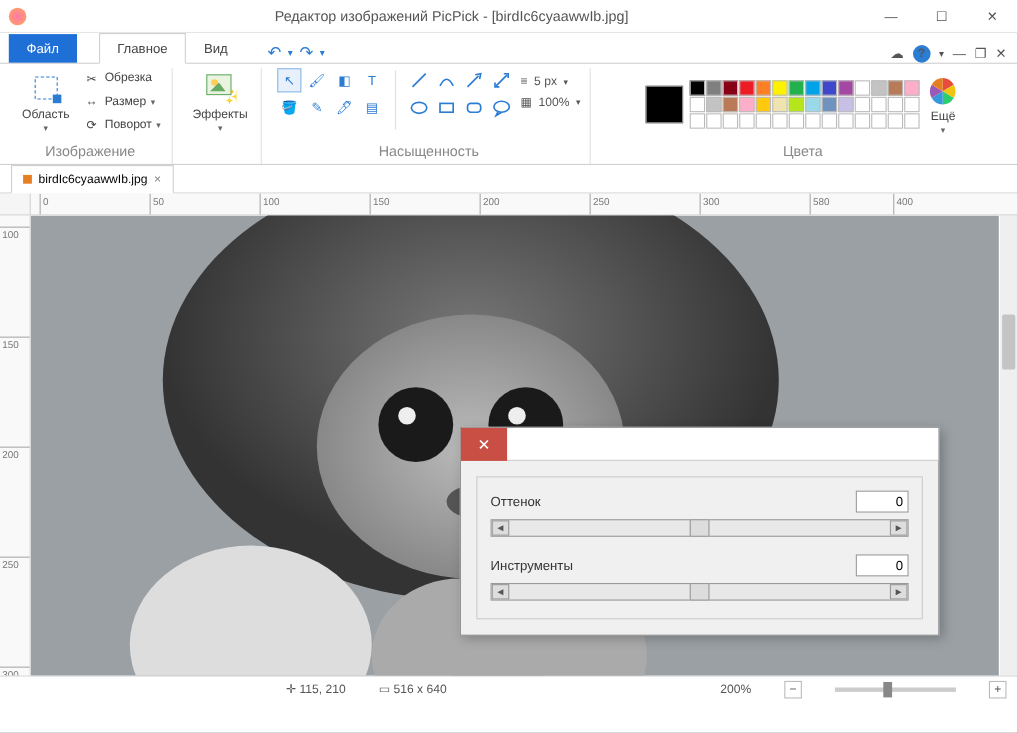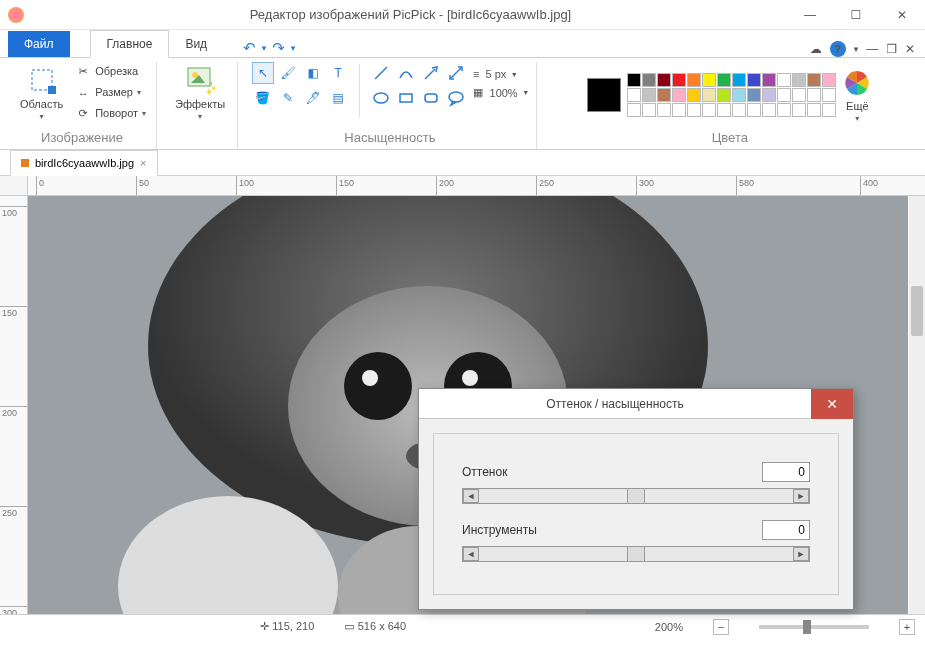--- a/index.html
+++ b/index.html
@@ -71,21 +71,21 @@
 .statusbar .spacer{flex:1;}
 .zoom-slider{width:110px;height:4px;background:#ccc;position:relative;}
 .zoom-slider .knob{position:absolute;width:8px;height:14px;background:#888;top:-5px;left:44px;}
 
 
 .dialog{position:absolute;left:418px;top:388px;width:436px;background:#f0f0f0;border:1px solid #888;box-shadow:3px 3px 10px rgba(0,0,0,.25);}
 .dialog-title{height:30px;background:#fff;display:flex;align-items:center;border-bottom:1px solid #ccc;}
 .dialog-title span{flex:1;text-align:center;color:#444;font-size:12px;}
 .dialog-close{width:42px;height:30px;background:#c94f44;color:#fff;display:flex;align-items:center;justify-content:center;cursor:pointer;font-size:14px;}
 .dialog-body{padding:14px;display:flex;gap:12px;}
-.dialog-fields{flex:1;border:1px solid #ccc;padding:28px;background:#f0f0f0;}
+.dialog-fields{flex:1;border:1px solid #ccc;padding:12px;background:#f0f0f0;}
 .field-row{margin-bottom:16px;}
 .field-head{display:flex;justify-content:space-between;align-items:center;margin-bottom:6px;font-size:12px;color:#333;}
 .field-head input{width:48px;text-align:right;padding:2px 4px;font-size:12px;border:1px solid #999;background:#fff;}
 .slider-bar{height:16px;border:1px solid #999;background:#e8e8e8;position:relative;}
 .slider-bar .arrow-l,.slider-bar .arrow-r{position:absolute;top:0;width:16px;height:14px;background:#ddd;border:1px solid #999;display:flex;align-items:center;justify-content:center;font-size:9px;color:#555;}
 .slider-bar .arrow-l{left:0;} .slider-bar .arrow-r{right:0;}
 .slider-bar .thumb{position:absolute;left:50%;top:-1px;width:18px;height:16px;background:#ddd;border:1px solid #999;transform:translateX(-50%);}
 .dlg-btns{display:flex;flex-direction:column;gap:8px;width:86px;padding-top:2px;}
 .dlg-btn{padding:5px 0;text-align:center;border:1px solid #999;background:#eaeaea;font-size:12px;cursor:pointer;}
 .dlg-btn.primary{border:1px solid #4a90d9;background:#eaf3fc;}
@@ -348,21 +348,21 @@
         </div>
         <div class="tick" style="left: 508px;">
           <span>250</span>
         </div>
         <div class="tick" style="left: 608px;">
           <span>300</span>
         </div>
         <div class="tick" style="left: 708px;">
           <span>580</span>
         </div>
-        <div class="tick" style="left: 832px;">
+        <div class="tick" style="left: 784px;">
           <span>400</span>
         </div>
       </div>
   </div>
   <div style="position:absolute;left:0;top:20px;bottom:0;width:28px;">
     <div class="ruler-v" id="rulerv" style="height:100%;">
         <div class="tick" style="top: 10px;">
           <span>100</span>
         </div>
         <div class="tick" style="top: 110px;">
@@ -418,21 +418,20 @@
   <div>200%</div>
   <span style="cursor:pointer;border:1px solid #bbb;width:16px;height:16px;display:inline-flex;align-items:center;justify-content:center;">−</span>
   <div class="zoom-slider">
       <div class="knob"></div>
     </div>
   <span style="cursor:pointer;border:1px solid #bbb;width:16px;height:16px;display:inline-flex;align-items:center;justify-content:center;">+</span>
 </div>
 
 <div class="dialog">
   <div class="dialog-title">
-    <span>Оттенок / насыщенность</span>
     <div class="dialog-close">✕</div>
   </div>
   <div class="dialog-body">
     <div class="dialog-fields">
       <div class="field-row">
         <div class="field-head">
           <span>Оттенок</span>
           <input value="0" style="">
         </div>
         <div class="slider-bar">

